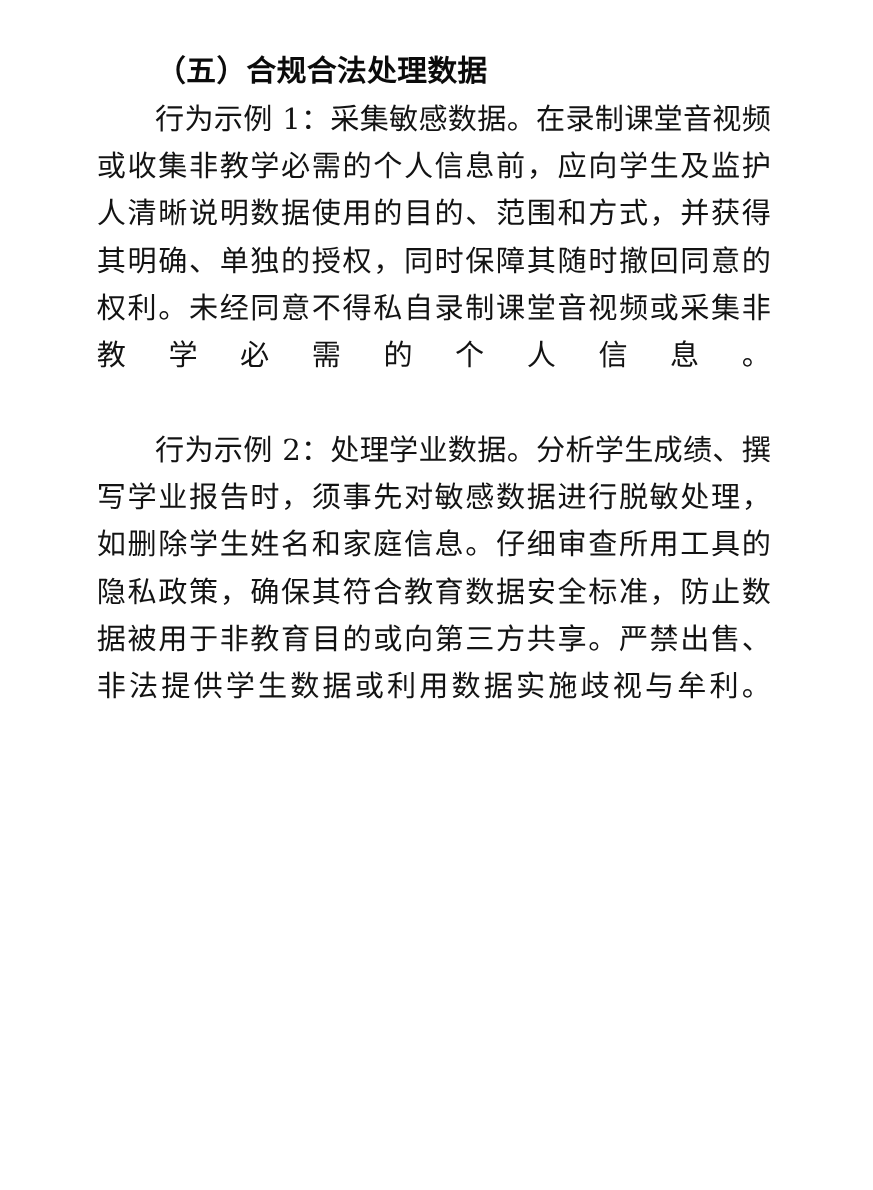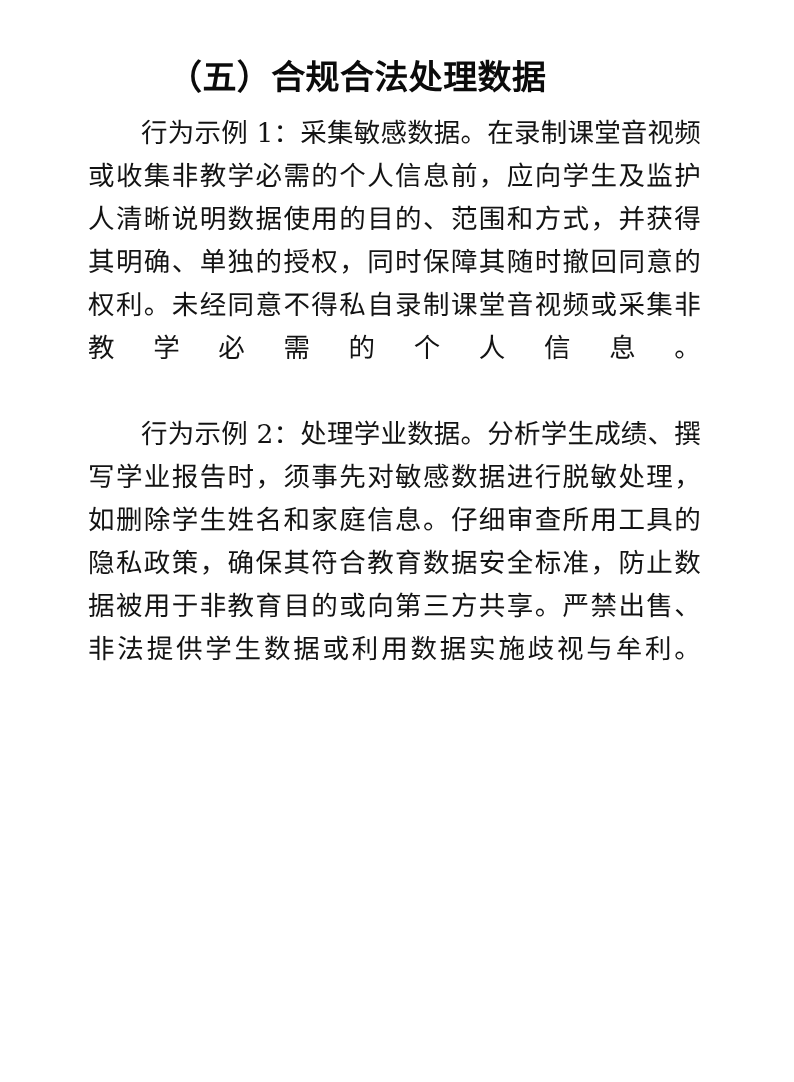--- a/index.html
+++ b/index.html
@@ -48,23 +48,23 @@
 
   
   .para::after {
     content: "";
     display: inline-block;
     width: 100%;
   }
 
   
   .heading {
-    margin: 12px;
+    margin: 0;
     padding: 0;
-    font-size: 34px;
+    font-size: 27px;
     line-height: 43px;
     color: #0b0b0b;
     font-weight: 700;
     text-indent: 2em;
     text-align: left;
     letter-spacing: 0.4px;
     word-break: break-all;
   }
 </style>
 </head>

